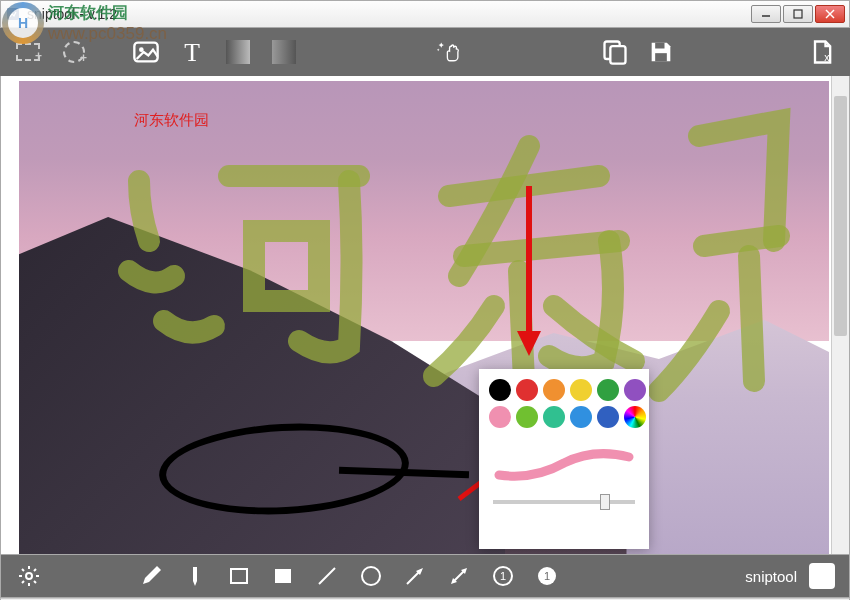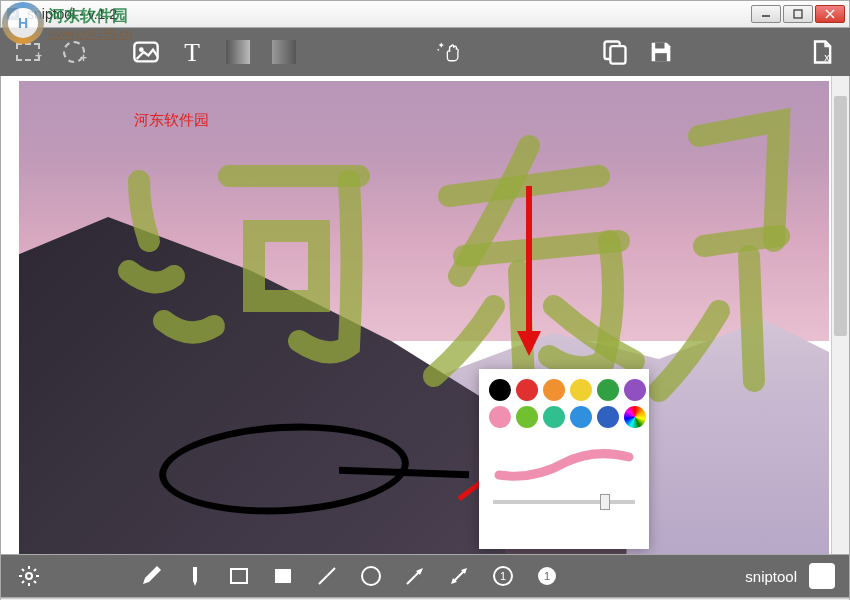--- a/index.html
+++ b/index.html
@@ -73,21 +73,21 @@
     .btool svg { width: 24px; height: 24px; }
     .brand-label { color: #fff; font-size: 15px; margin-left: auto; margin-right: 8px; }
     .color-indicator { width: 26px; height: 26px; background: #fff; border-radius: 4px; margin-right: 6px; }
     
     
     .watermark { position: absolute; top: 2px; left: 2px; z-index: 100; opacity: 0.85; display:flex; align-items:center; gap:4px;}
     .wm-logo { width: 42px; height: 42px; border-radius: 50%; background: conic-gradient(#4a90d8, #f0a030, #4a90d8); display:flex; align-items:center; justify-content:center;}
     .wm-inner{width:30px;height:30px;border-radius:50%;background:#fff;display:flex;align-items:center;justify-content:center;color:#4a90d8;font-weight:bold;font-size:14px;}
     .wm-text { display:flex; flex-direction:column; }
     .wm-text .cn { color: #208040; font-size: 16px; font-weight: bold; font-family:"Microsoft YaHei";}
-    .wm-text .url { color: #806040; font-size: 12px; text-decoration: underline; }
+    .wm-text .url { color: #806040; font-size: 17px; }
   </style>
 </head>
 <body>
 
 <div class="watermark">
   <div class="wm-logo">
       <div class="wm-inner">H</div>
     </div>
   <div class="wm-text">
     <span class="cn">河东软件园</span>

